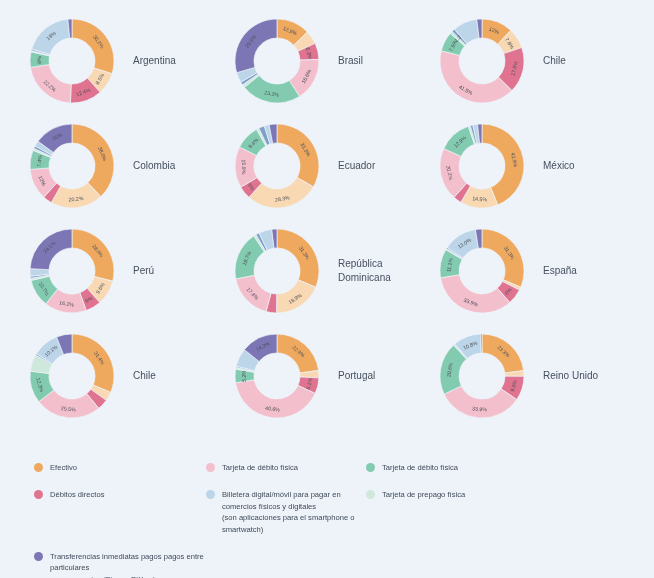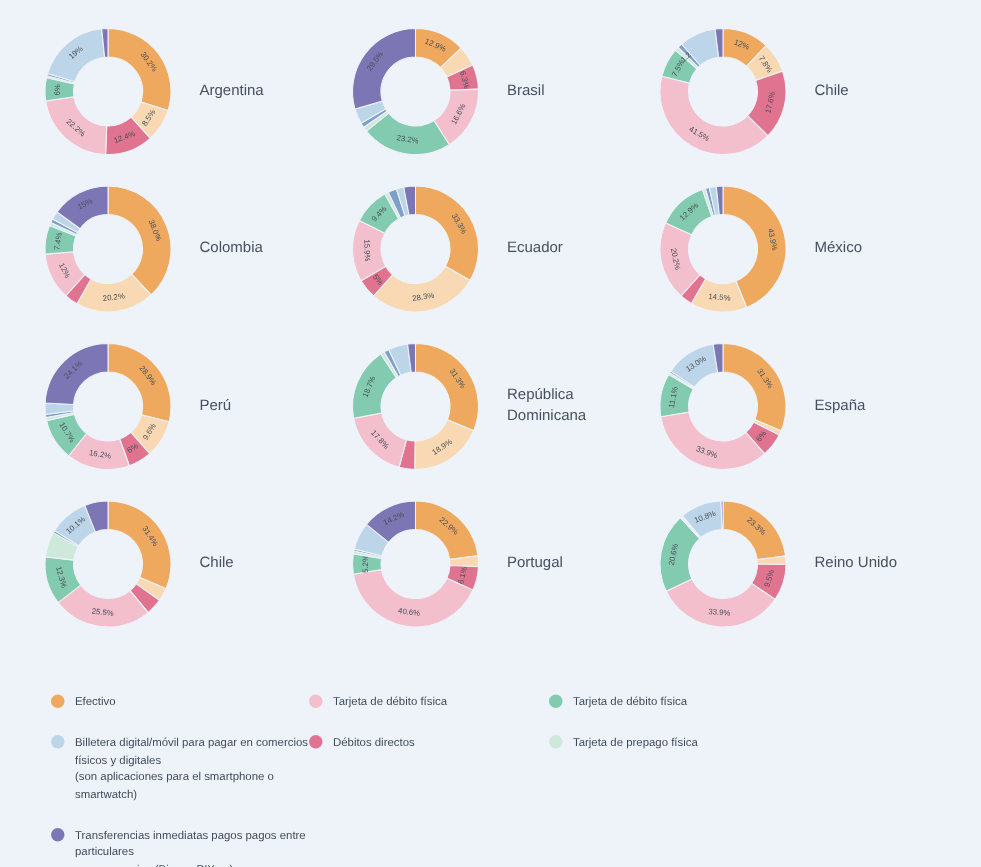--- a/index.html
+++ b/index.html
@@ -331,29 +331,29 @@
     </div>
     <div class="legend-item">
       <span class="swatch" style="background: rgb(244, 191, 205);"></span>
       <span class="legend-text">Tarjeta de débito física</span>
     </div>
     <div class="legend-item">
       <span class="swatch" style="background: rgb(131, 203, 176);"></span>
       <span class="legend-text">Tarjeta de débito física</span>
     </div>
     <div class="legend-item">
+      <span class="swatch" style="background: rgb(224, 115, 143);"></span>
+      <span class="legend-text">Débitos directos</span>
+    </div>
+    <div class="legend-item">
       <span class="swatch" style="background: rgb(188, 213, 232);"></span>
       <span class="legend-text">Billetera digital/móvil para pagar en comercios físicos y digitales
 (son aplicaciones para el smartphone o smartwatch)</span>
     </div>
     <div class="legend-item">
-      <span class="swatch" style="background: rgb(224, 115, 143);"></span>
-      <span class="legend-text">Débitos directos</span>
-    </div>
-    <div class="legend-item">
       <span class="swatch" style="background: rgb(207, 232, 220);"></span>
       <span class="legend-text">Tarjeta de prepago física</span>
     </div>
     <div class="legend-item">
       <span class="swatch" style="background: rgb(125, 118, 180);"></span>
       <span class="legend-text">Transferencias inmediatas pagos pagos entre particulares
 y en comercios (Bizum, PIX,…)</span>
     </div>
   </div>
 

